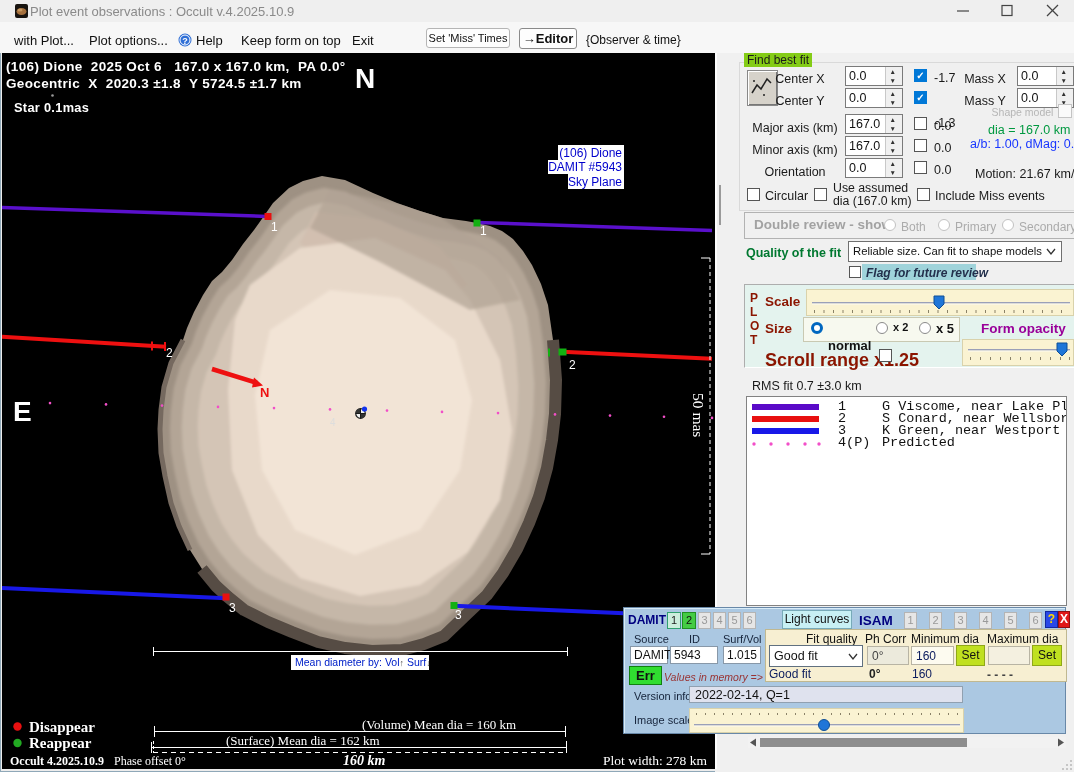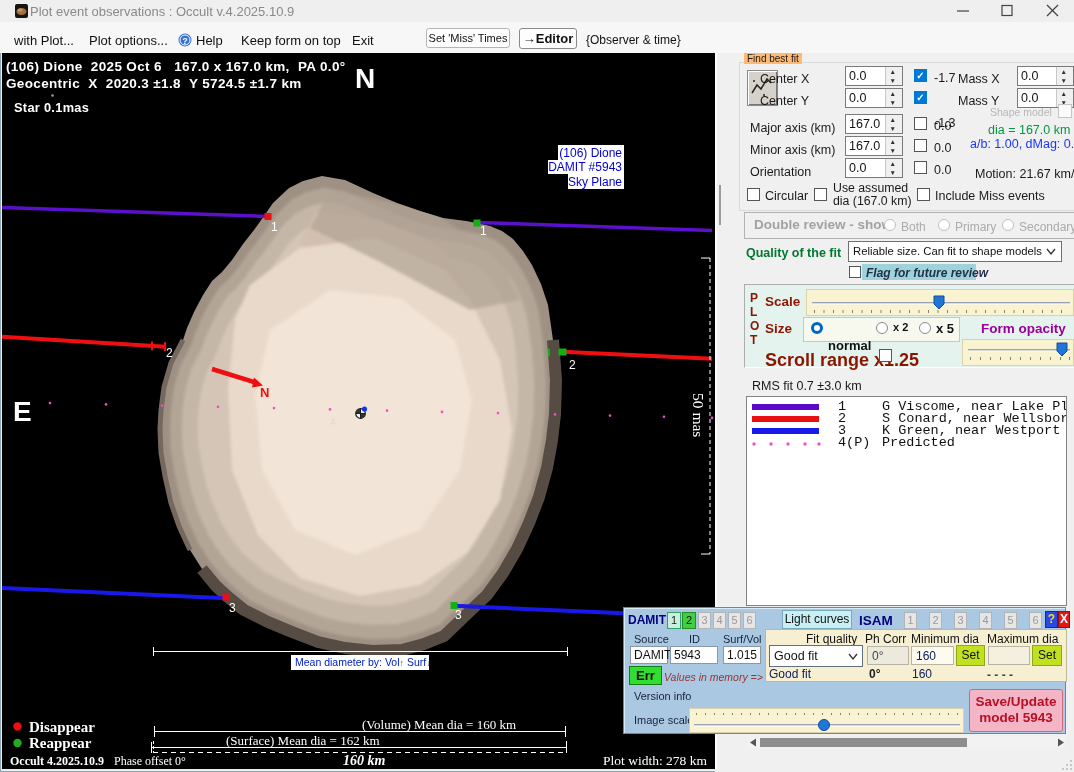--- a/index.html
+++ b/index.html
@@ -10,30 +10,30 @@
 #ticon svg{display:block}
 #ttext{left:30px;top:4px;font-size:13px;color:#8a8a8a;}
 
 #menubar{left:0;top:22px;width:1074px;height:31px;background:#f7f7f7;}
 .mitem{top:33px;white-space:nowrap;font-size:13px;color:#111;}
 .mbtn{top:28px;white-space:nowrap;height:20px;background:#fdfdfd;border:1px solid #b5b5b5;border-radius:3px;font-size:12px;color:#111;text-align:center;box-sizing:border-box;}
 
 #rpanel{left:715px;top:53px;width:359px;height:719px;background:#f0f0f0;}
 .lbl{font-size:12.5px;color:#1a1a1a;white-space:nowrap;}
 .nw{white-space:nowrap;}
-.rlbl{font-size:12.5px;color:#1a1a1a;text-align:left;white-space:nowrap;}
+.rlbl{font-size:12.5px;color:#1a1a1a;text-align:center;white-space:nowrap;}
 .spin{background:#fff;border:1px solid #7a7a7a;box-sizing:border-box;font-size:12.5px;color:#111;}
 .spin .v{position:absolute;left:3px;top:2px;}
 .spin .ud{position:absolute;right:0;top:0;width:16px;height:100%;border-left:1px solid #c8c8c8;background:#f0f0f0;}
 .spin .ud:before{content:"▲";position:absolute;top:1px;left:3.5px;font-size:6.5px;color:#303030;}
 .spin .ud:after{content:"▼";position:absolute;bottom:1px;left:3.5px;font-size:6.5px;color:#303030;}
 .cb{width:13px;height:13px;box-sizing:border-box;border:1px solid #555;background:#fff;}
 .cbc{width:13px;height:13px;box-sizing:border-box;background:#0078d7;color:#fff;font-size:10px;font-weight:bold;text-align:center;line-height:13px;}
 .grpbox{border:1px solid #d9d9d9;box-sizing:border-box;}
-.grplbl{background:#fdba74;padding:0 3px;font-size:10px;color:#1a1a1a;}
+.grplbl{background:#84cc16;padding:0 3px;font-size:12px;color:#1a1a1a;}
 .radio{width:12px;height:12px;border-radius:50%;box-sizing:border-box;border:1px solid #8a8a8a;background:#fff;}
 .radsel{width:12px;height:12px;border-radius:50%;box-sizing:border-box;border:3.5px solid #0067c0;background:#fff;}
 .maroon{color:#8b1500;font-weight:bold;font-size:13.5px;}
 .track{background:#faf3d2;border:1px solid #d9d2ab;box-sizing:border-box;}
 </style></head><body>
 <div id="win"></div>
 <div class="abs" id="titlebar"></div>
 <div class="abs" id="ticon">
     <svg width="13" height="14">
       <ellipse cx="6.5" cy="7.5" rx="5" ry="3.5" fill="#a5703d"></ellipse>
@@ -300,20 +300,21 @@
 <div class="abs" style="left:332px;top:37px;width:29px;height:21px;background:#c0e020;border:1px solid #90a818;box-sizing:border-box;text-align:center;line-height:19px;">Set</div>
 <div class="abs" style="left:364px;top:38px;width:42px;height:19px;background:#f4f0e0;border:1px solid #b8b4a4;box-sizing:border-box;"></div>
 <div class="abs" style="left:408px;top:37px;width:30px;height:21px;background:#c0e020;border:1px solid #90a818;box-sizing:border-box;text-align:center;line-height:19px;">Set</div>
 <div class="abs" style="left:5px;top:58px;width:33px;height:19px;background:#30dd30;border:1px solid #108010;box-sizing:border-box;text-align:center;font-size:13px;font-weight:bold;line-height:17px;">Err</div>
 <div class="abs" style="left:40px;top:63px;font-style:italic;font-size:10.5px;color:#993333;">Values in memory =&gt;</div>
 <div class="abs" style="left:145px;top:59px;color:#102060;">Good fit</div>
 <div class="abs" style="left:245px;top:59px;font-weight:bold;color:#222;">0°</div>
 <div class="abs" style="left:288px;top:59px;color:#102060;">160</div>
 <div class="abs" style="left:363px;top:60px;font-weight:bold;color:#444;">- - - -</div>
 <div class="abs" style="left:10px;top:82px;color:#15233a;font-size:11px;">Version info</div>
+<div class="abs" style="left:65px;top:78px;width:274px;height:17px;background:#dfe2ee;border:1px solid #90a0b0;box-sizing:border-box;padding:1px 0 0 5px;font-size:12.5px;">2022-02-14, Q=1</div>
 <div class="abs" style="left:10px;top:106px;color:#15233a;font-size:11px;">Image scale</div>
 <div class="abs track" style="left:65px;top:100px;width:275px;height:25px;"></div>
 <svg class="abs" style="left:65px;top:100px;" width="275" height="25">
 <g fill="#8a8268">
         <rect x="7" y="5" width="1" height="2"></rect>
         <rect x="16" y="5" width="1" height="2"></rect>
         <rect x="25" y="5" width="1" height="2"></rect>
         <rect x="34" y="5" width="1" height="2"></rect>
         <rect x="43" y="5" width="1" height="2"></rect>
         <rect x="52" y="5" width="1" height="2"></rect>
@@ -339,21 +340,20 @@
         <rect x="232" y="5" width="1" height="2"></rect>
         <rect x="241" y="5" width="1" height="2"></rect>
         <rect x="250" y="5" width="1" height="2"></rect>
         <rect x="259" y="5" width="1" height="2"></rect>
         <rect x="268" y="5" width="1" height="2"></rect>
       </g>
 <rect x="5" y="16" width="266" height="1.5" fill="#9aa0b8"></rect>
       <rect x="5" y="17.5" width="266" height="1" fill="#fff" opacity=".7"></rect>
 <circle cx="135" cy="17" r="5.5" fill="#1f76d8" stroke="#0f4f96" stroke-width="1"></circle>
 </svg>
-<div class="abs" style="left:345px;top:81px;width:94px;height:43px;background:#f4b6c6;border:1.5px solid #d06880;border-radius:3px;box-sizing:border-box;text-align:center;font-size:13.5px;font-weight:bold;color:#b51025;padding-top:4px;line-height:16px;">Save/Update<br>model 5943</div>
 </div>
 <style>#damit{z-index:6;}</style>
 <svg class="abs" style="left:2px;top:53px;z-index:1;" width="713" height="716" viewBox="2 53 713 716">
 <rect x="2" y="53" width="713" height="716" fill="#000"></rect>
 <defs>
       <clipPath id="silclip">
         <use href="#sil"></use>
       </clipPath>
       <filter id="soft" x="-5%" y="-5%" width="110%" height="110%">
         <feGaussianBlur stdDeviation="1.8"></feGaussianBlur>

